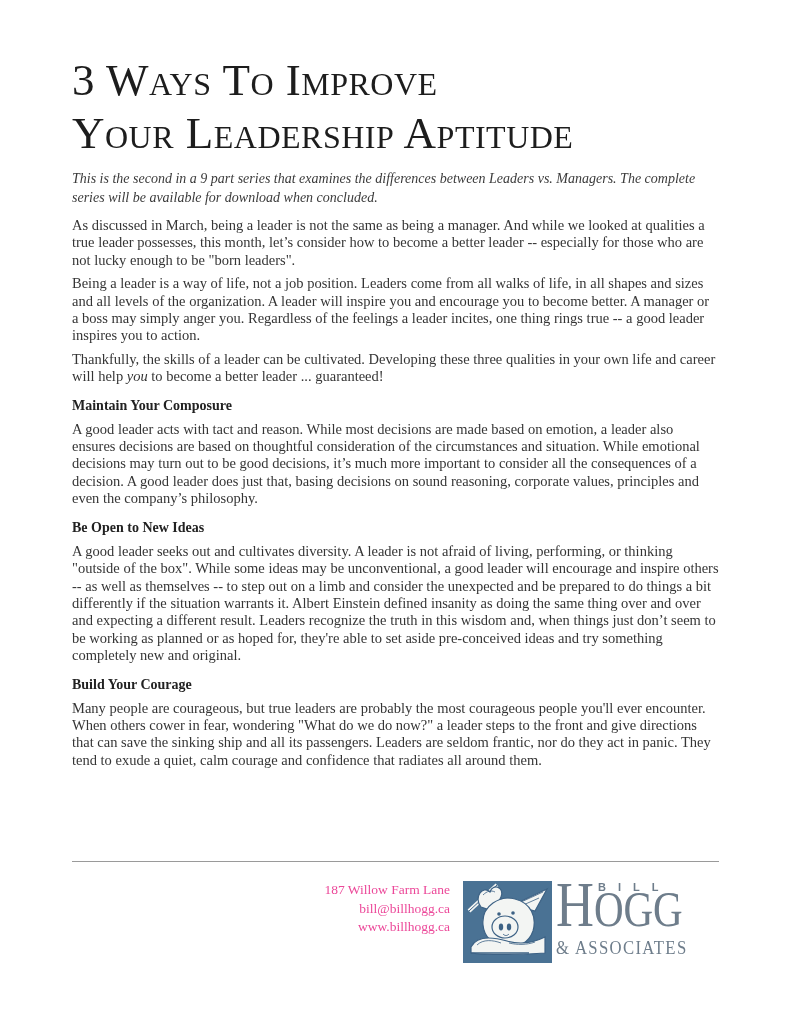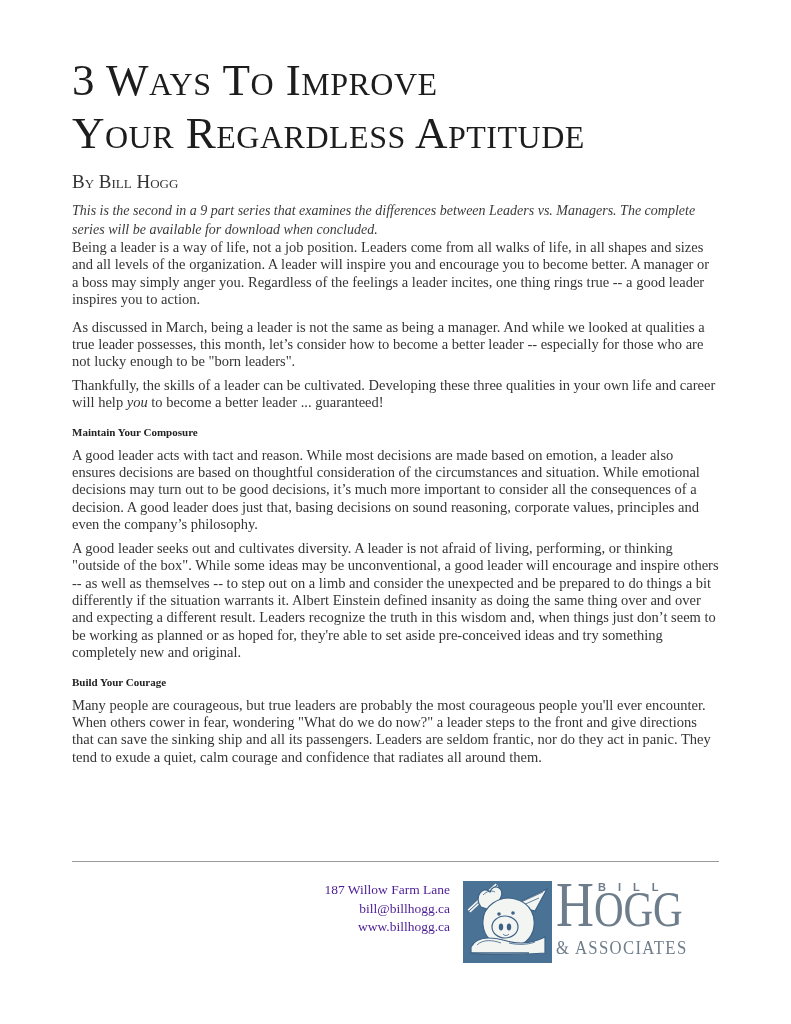--- a/index.html
+++ b/index.html
@@ -41,39 +41,39 @@
   }
   p.body{
     margin:0 0 6px 0;
     font-size:14.5px;
     line-height:17.4px;
     color:#353535;
   }
   p.body.first{margin-top:10px;}
   h2.section-heading{
     margin:11px 0 6px 0;
-    font-size:11px;
+    font-size:14px;
     line-height:18px;
     font-weight:bold;
     color:#222222;
   }
   p.body em{font-style:italic;}
   .footer-rule{
     position:absolute;
     left:72px;top:861px;width:647px;
     border-top:1px solid #9a9a9a;
     height:0;
   }
   .footer-contact{
     position:absolute;
     left:72px;top:881px;width:378px;
     text-align:right;
     font-size:13.5px;
     line-height:18.5px;
-    color:#4c1d95;
+    color:#ec4899;
   }
   .logo-square{
     position:absolute;
     left:463px;top:881px;
     width:89px;height:82px;
   }
   .logo-square svg{display:block;}
   .logo-text{
     position:absolute;
     left:556px;top:879px;width:180px;
@@ -112,36 +112,36 @@
   }
 </style>
 </head>
 <body>
 
 <div class="page">
 
   <div class="content">
     <h1 class="title">
         <span class="t-line">3 Ways To Improve</span>
-        <span class="t-line">Your Regardless Aptitude</span>
+        <span class="t-line">Your Leadership Aptitude</span>
       </h1>
 
-    <div class="byline">By Bill Hogg</div>
 
     <p class="series-note">This is the second in a 9 part series that examines the differences between Leaders vs. Managers. The complete series will be available for download when concluded.</p>
 
+    <p class="body first">As discussed in March, being a leader is not the same as being a manager. And while we looked at qualities a true leader possesses, this month, let’s consider how to become a better leader -- especially for those who are not lucky enough to be "born leaders".</p>
+
     <p class="body">Being a leader is a way of life, not a job position. Leaders come from all walks of life, in all shapes and sizes and all levels of the organization. A leader will inspire you and encourage you to become better. A manager or a boss may simply anger you. Regardless of the feelings a leader incites, one thing rings true -- a good leader inspires you to action.</p>
-
-    <p class="body first">As discussed in March, being a leader is not the same as being a manager. And while we looked at qualities a true leader possesses, this month, let’s consider how to become a better leader -- especially for those who are not lucky enough to be "born leaders".</p>
 
     <p class="body"><span>Thankfully, the skills of a leader can be cultivated. Developing these three qualities in your own life and career will help </span><em>you</em><span> to become a better leader ... guaranteed!</span></p>
 
     <h2 class="section-heading">Maintain Your Composure</h2>
     <p class="body">A good leader acts with tact and reason. While most decisions are made based on emotion, a leader also ensures decisions are based on thoughtful consideration of the circumstances and situation. While emotional decisions may turn out to be good decisions, it’s much more important to consider all the consequences of a decision. A good leader does just that, basing decisions on sound reasoning, corporate values, principles and even the company’s philosophy.</p>
 
+    <h2 class="section-heading">Be Open to New Ideas</h2>
     <p class="body">A good leader seeks out and cultivates diversity. A leader is not afraid of living, performing, or thinking "outside of the box". While some ideas may be unconventional, a good leader will encourage and inspire others -- as well as themselves -- to step out on a limb and consider the unexpected and be prepared to do things a bit differently if the situation warrants it. Albert Einstein defined insanity as doing the same thing over and over and expecting a different result. Leaders recognize the truth in this wisdom and, when things just don’t seem to be working as planned or as hoped for, they're able to set aside pre-conceived ideas and try something completely new and original.</p>
 
     <h2 class="section-heading">Build Your Courage</h2>
     <p class="body">Many people are courageous, but true leaders are probably the most courageous people you'll ever encounter. When others cower in fear, wondering "What do we do now?" a leader steps to the front and give directions that can save the sinking ship and all its passengers. Leaders are seldom frantic, nor do they act in panic. They tend to exude a quiet, calm courage and confidence that radiates all around them.</p>
   </div>
 
   <div class="footer-rule"></div>
 
   <div class="footer-contact">
     <div>187 Willow Farm Lane</div>

